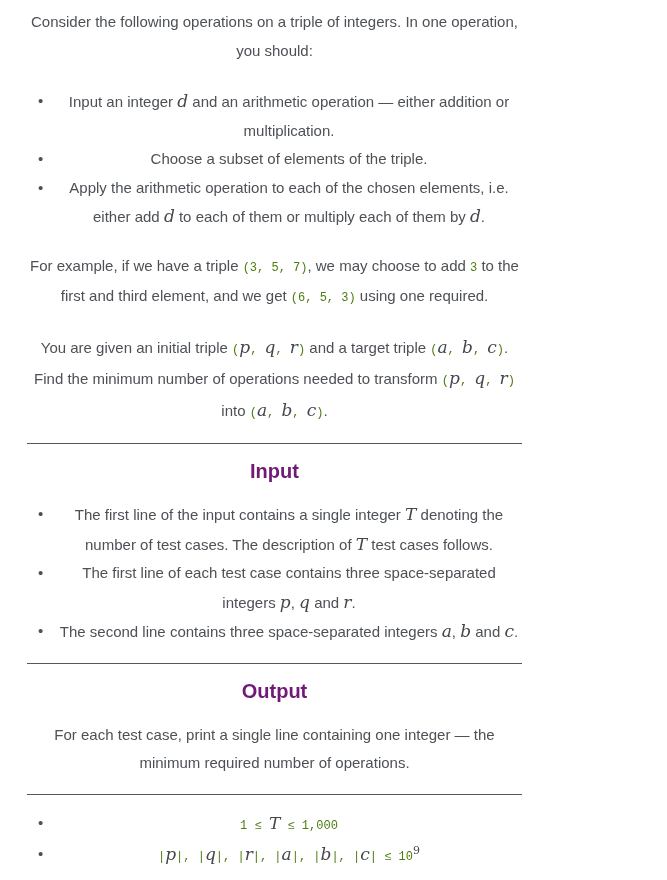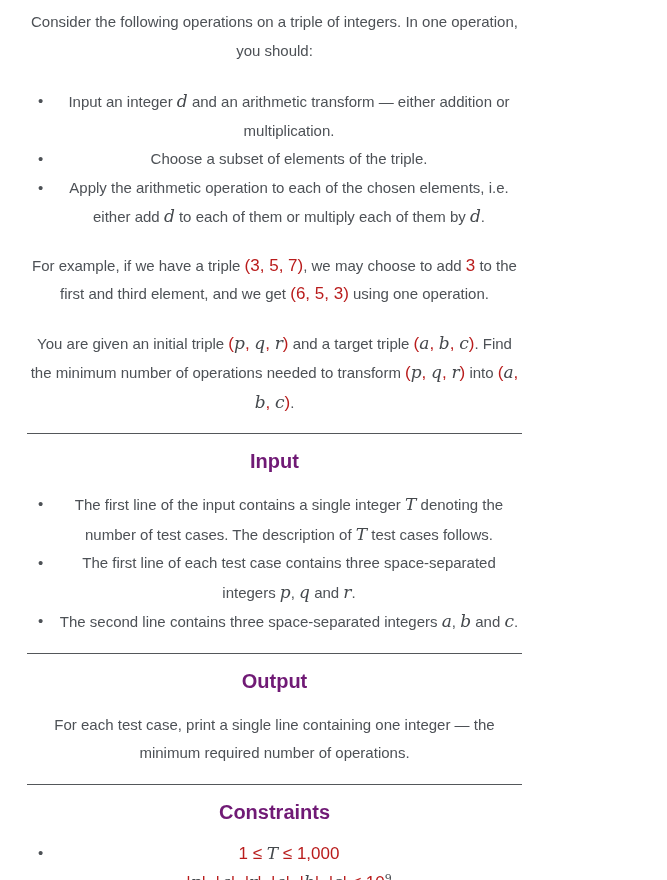--- a/index.html
+++ b/index.html
@@ -66,47 +66,47 @@
     margin: 16px 0 0 0;
   }
   
   .mi {
     font-family: "DejaVu Serif", serif;
     font-style: italic;
     font-size: 17px;
     color: #44484c;
   }
   .mn {
-    font-family: Liberation Sans, sans-serif;
+    font-family: Liberation Mono, monospace;
     font-style: normal;
-    font-size: 17px;
-    color: #b91c1c;
+    font-size: 12px;
+    color: #4d7c0f;
   }
   sup.msup {
     font-family: "DejaVu Serif", serif;
     font-size: 11px;
     line-height: 0;
     vertical-align: 6px;
     color: #44484c;
   }
 </style>
 </head>
 <body>
 
 <div class="doc">
 
   <p><span>Consider the following operations on a triple of integers. In one operation, you should:</span></p>
 
   <ul class="ops-list">
-    <li><span>Input an integer </span><span class="mi">d</span><span> and an arithmetic transform — either addition or multiplication.</span></li>
+    <li><span>Input an integer </span><span class="mi">d</span><span> and an arithmetic operation — either addition or multiplication.</span></li>
     <li><span>Choose a subset of elements of the triple.</span></li>
     <li><span>Apply the arithmetic operation to each of the chosen elements, i.e. either add </span><span class="mi">d</span><span> to each of them or multiply each of them by </span><span class="mi">d</span><span>.</span></li>
   </ul>
 
-  <p><span>For example, if we have a triple </span><span class="mn">(3, 5, 7)</span><span>, we may choose to add </span><span class="mn">3</span><span> to the first and third element, and we get </span><span class="mn">(6, 5, 3)</span><span> using one operation.</span></p>
+  <p><span>For example, if we have a triple </span><span class="mn">(3, 5, 7)</span><span>, we may choose to add </span><span class="mn">3</span><span> to the first and third element, and we get </span><span class="mn">(6, 5, 3)</span><span> using one required.</span></p>
 
   <p><span>You are given an initial triple </span><span class="mn">(</span><span class="mi">p</span><span class="mn">, </span><span class="mi">q</span><span class="mn">, </span><span class="mi">r</span><span class="mn">)</span><span> and a target triple </span><span class="mn">(</span><span class="mi">a</span><span class="mn">, </span><span class="mi">b</span><span class="mn">, </span><span class="mi">c</span><span class="mn">)</span><span>. Find the minimum number of operations needed to transform </span><span class="mn">(</span><span class="mi">p</span><span class="mn">, </span><span class="mi">q</span><span class="mn">, </span><span class="mi">r</span><span class="mn">)</span><span> into </span><span class="mn">(</span><span class="mi">a</span><span class="mn">, </span><span class="mi">b</span><span class="mn">, </span><span class="mi">c</span><span class="mn">)</span><span>.</span></p>
 
   <hr>
 
   <h3>Input</h3>
 
   <ul>
     <li><span>The first line of the input contains a single integer </span><span class="mi">T</span><span> denoting the number of test cases. The description of </span><span class="mi">T</span><span> test cases follows.</span></li>
     <li><span>The first line of each test case contains three space-separated integers </span><span class="mi">p</span><span>, </span><span class="mi">q</span><span> and </span><span class="mi">r</span><span>.</span></li>
@@ -114,20 +114,19 @@
   </ul>
 
   <hr>
 
   <h3>Output</h3>
 
   <p class="sec-body"><span>For each test case, print a single line containing one integer — the minimum required number of operations.</span></p>
 
   <hr>
 
-  <h3>Constraints</h3>
 
   <ul class="constraints-list">
     <li><span class="mn">1 ≤ </span><span class="mi">T</span><span class="mn"> ≤ 1,000</span></li>
     <li><span class="mn">|</span><span class="mi">p</span><span class="mn">|, |</span><span class="mi">q</span><span class="mn">|, |</span><span class="mi">r</span><span class="mn">|, |</span><span class="mi">a</span><span class="mn">|, |</span><span class="mi">b</span><span class="mn">|, |</span><span class="mi">c</span><span class="mn">| ≤ 10</span><sup class="msup">9</sup></li>
   </ul>
 
 </div>
 
 </body></html>

